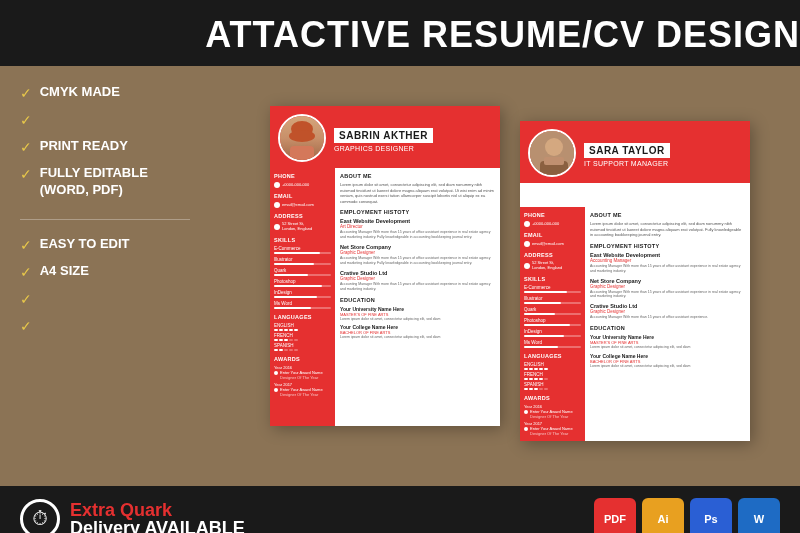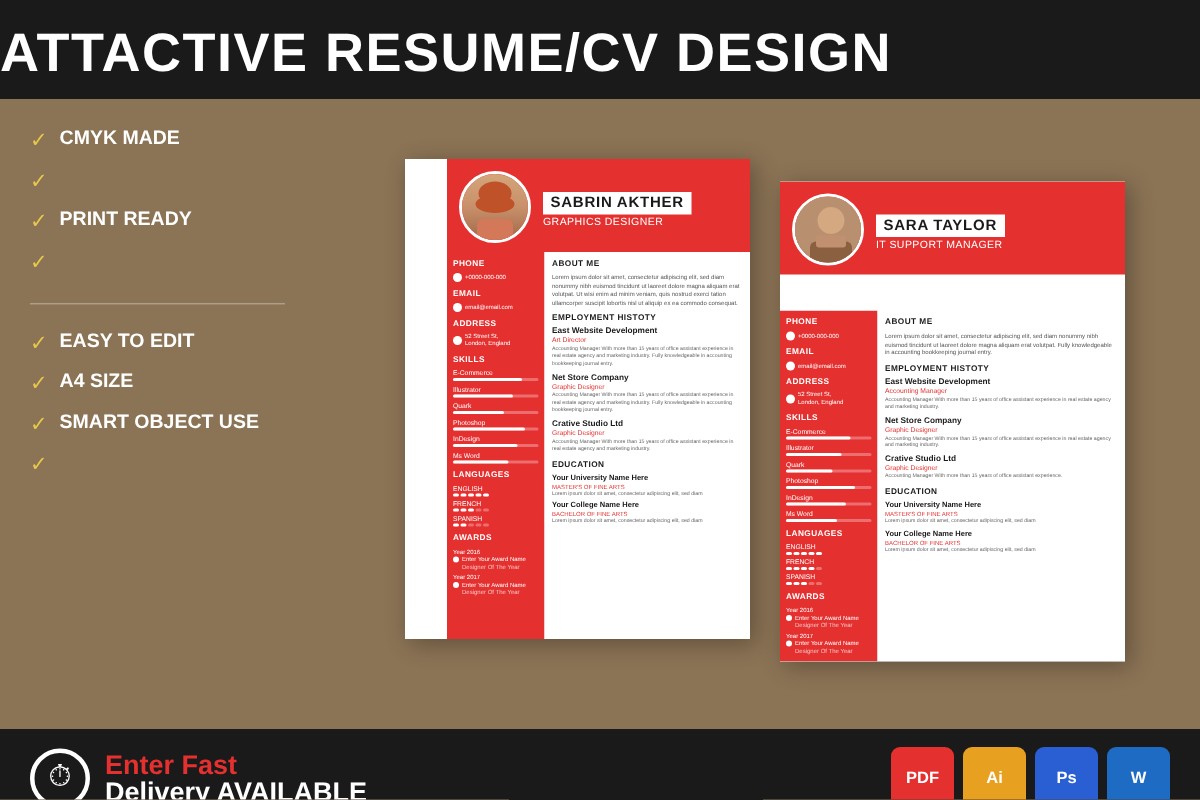--- a/index.html
+++ b/index.html
@@ -7,21 +7,21 @@
       width: 800px;
       height: 533px;
       overflow: hidden;
       font-family: Arial, sans-serif;
       background: #8B7355;
     }
 
     
     .header {
       background: #1a1a1a;
-      text-align: left;
+      text-align: right;
       padding: 14px 0 10px;
     }
     .header h1 {
       color: #fff;
       font-size: 36px;
       font-weight: 900;
       letter-spacing: 1px;
       text-transform: uppercase;
     }
 
@@ -86,21 +86,20 @@
       box-shadow: 3px 3px 15px rgba(0,0,0,0.3);
       overflow: hidden;
       display: flex;
       flex-direction: column;
       position: relative;
     }
 
     .resume-card.front {
       z-index: 2;
       transform: translateY(-10px);
-      padding-left: 28px;
     }
     .resume-card.back {
       z-index: 1;
       transform: translateX(10px) translateY(5px);
       gap: 24px;
     }
 
     
     .r-header {
       background: #e53030;
@@ -387,35 +386,35 @@
     </div>
     <div class="feature-item">
       <span class="check-icon">✓</span>
     </div>
     <div class="feature-item">
       <span class="check-icon">✓</span>
       <span class="feature-text">PRINT READY</span>
     </div>
     <div class="feature-item">
       <span class="check-icon">✓</span>
+      <span class="feature-text">FULLY EDITABLE (Word, PDF)</span>
     </div>
 
     <hr class="divider-left">
 
     <div class="feature-item">
       <span class="check-icon">✓</span>
       <span class="feature-text">EASY TO EDIT</span>
     </div>
     <div class="feature-item">
       <span class="check-icon">✓</span>
       <span class="feature-text">A4 SIZE</span>
     </div>
     <div class="feature-item">
       <span class="check-icon">✓</span>
-      <span class="feature-text">SMART OBJECT USE</span>
     </div>
     <div class="feature-item">
       <span class="check-icon">✓</span>
     </div>
   </div>
 
   <div class="previews-area">
 
     <div class="resume-card front">
 
@@ -739,21 +738,21 @@
     </div>
 
   </div>
 </div>
 
 <div class="footer">
   <div class="delivery-badge">
     <div class="clock-icon">⏱</div>
     <div class="delivery-text-block">
       <div class="delivery-line1">
-        <span>Enter Fast</span>
+        <span>Extra Quark</span>
       </div>
       <div class="delivery-line2">Delivery AVAILABLE</div>
     </div>
   </div>
 
   <div class="software-icons">
     <div class="sw-icon sw-pdf">
       <span>PDF</span>
     </div>
     <div class="sw-icon sw-ai">

